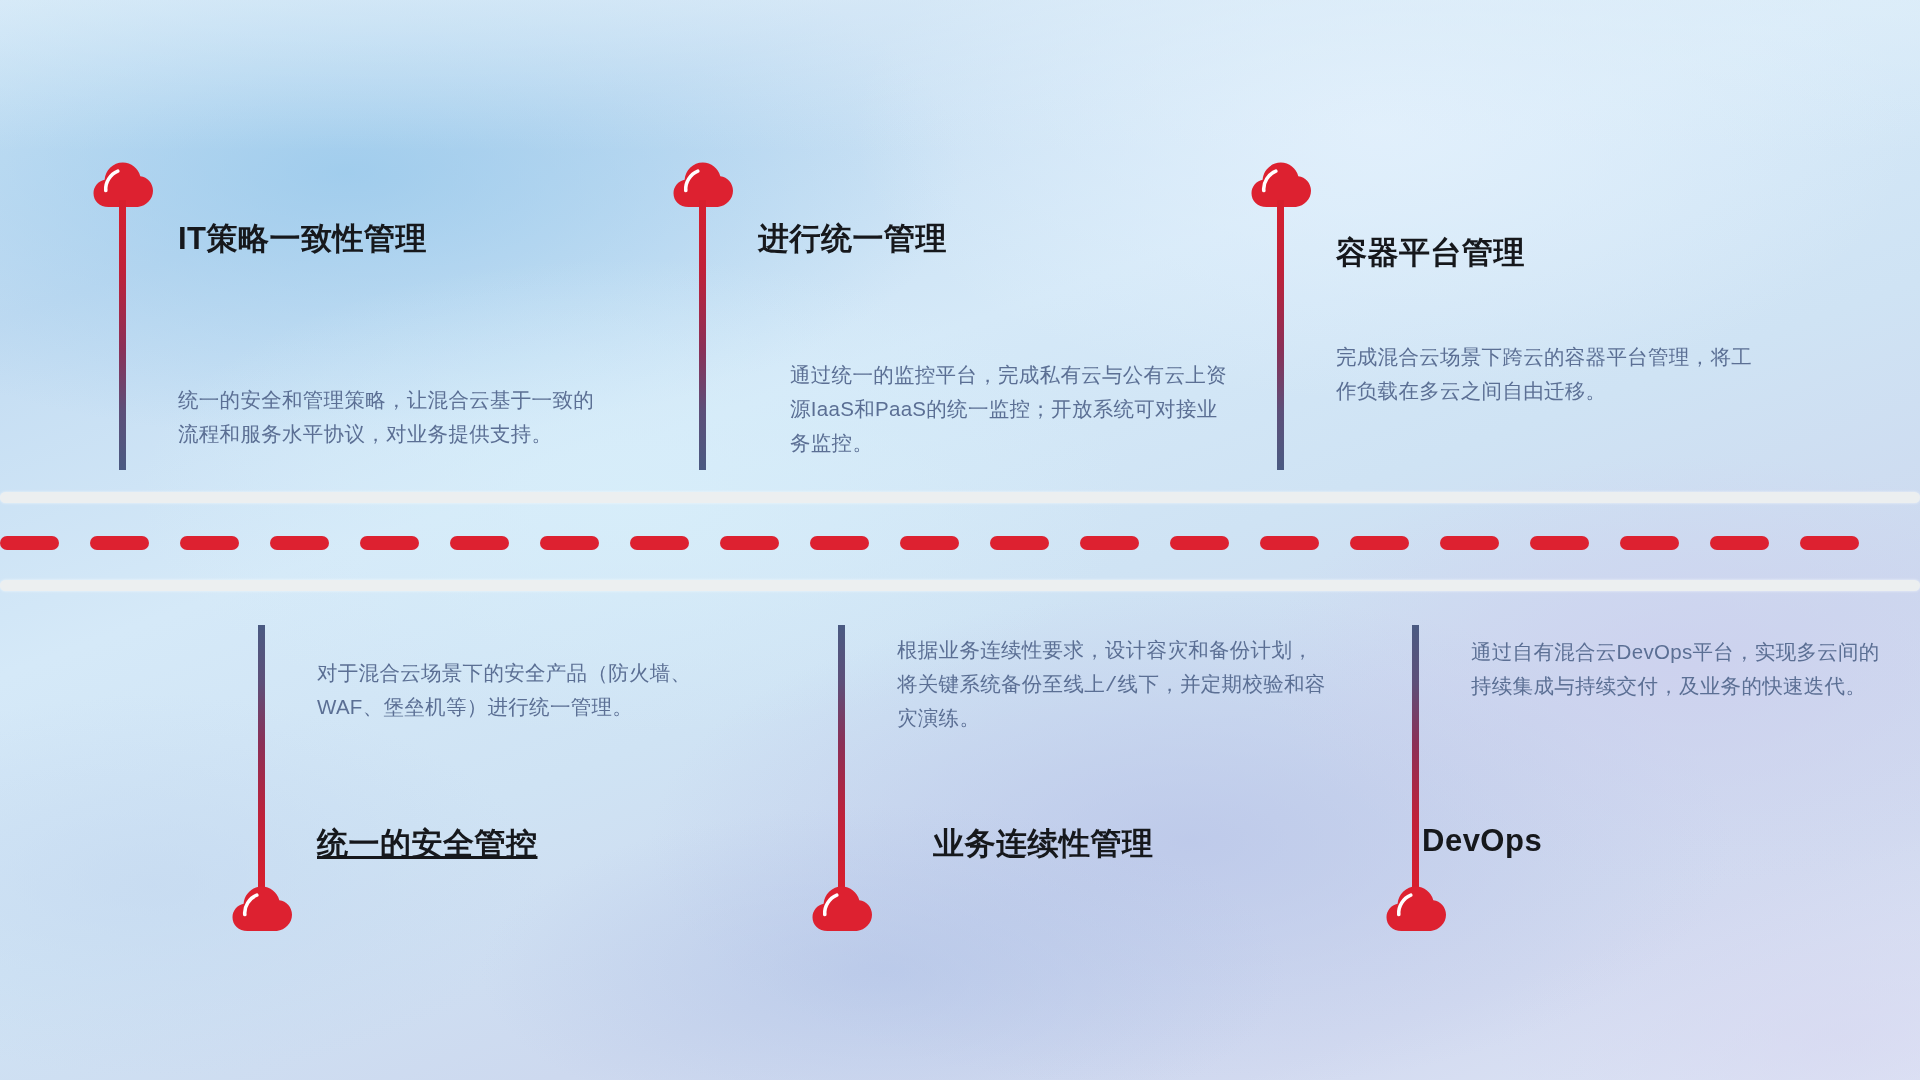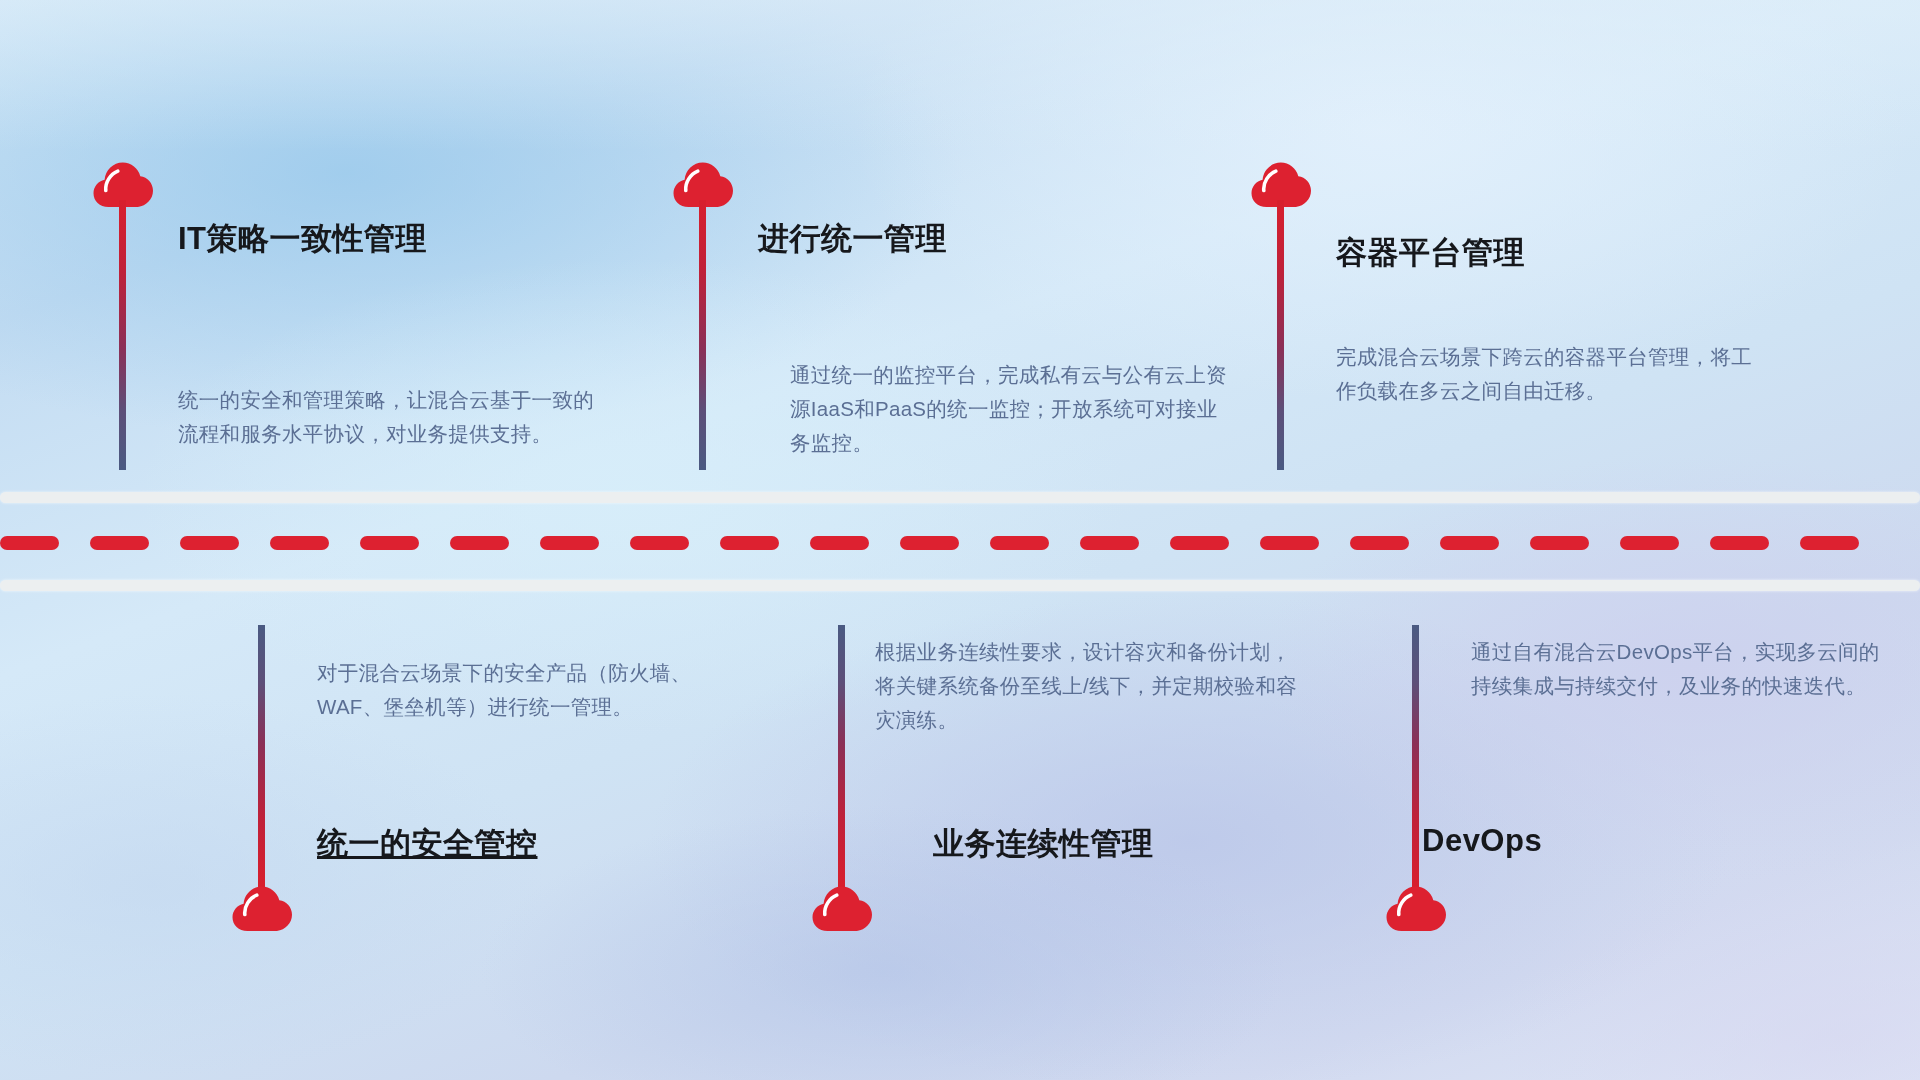--- a/index.html
+++ b/index.html
@@ -202,21 +202,21 @@
   </div>
 
   <div class="col">
     <div class="pin-line up" style="left:838px; top:625px; height:262px;"></div>
     <svg class="cloud-icon" style="left:811px; top:884px;" viewBox="0 0 62 48">
       <path d="M16.5 47 C7.6 47 1.5 41.0 1.5 33.2 C1.5 26.5 6.2 21.0 12.6 19.7
                C13.4 10.2 21.2 2.6 30.8 2.6 C39.2 2.6 46.3 8.4 48.3 16.3
                C55.5 17.2 61 23.3 61 30.7 C61 39.1 54.3 45.9 45.9 46.9 Z" fill="#dd2130"></path>
       <path d="M13.8 30.5 C13.0 22.3 18.4 14.2 25.8 11.2" stroke="#ffffff" stroke-width="3.6" stroke-linecap="round" fill="none"></path>
     </svg>
-    <div class="col-body" style="left:875px; top:635px; width:430px;">根据业务连续性要求，设计容灾和备份计划，将关键系统备份至线上/线下，并定期校验和容灾演练。</div>
+    <div class="col-body" style="left:897px; top:635px; width:430px;font-family:Liberation Mono, monospace;">根据业务连续性要求，设计容灾和备份计划，将关键系统备份至线上/线下，并定期校验和容灾演练。</div>
     <div class="col-title" style="left:897px; top:823px;margin-left:36px;">业务连续性管理</div>
   </div>
 
   <div class="col">
     <div class="pin-line up" style="left:1412px; top:625px; height:262px;"></div>
     <svg class="cloud-icon" style="left:1385px; top:884px;" viewBox="0 0 62 48">
       <path d="M16.5 47 C7.6 47 1.5 41.0 1.5 33.2 C1.5 26.5 6.2 21.0 12.6 19.7
                C13.4 10.2 21.2 2.6 30.8 2.6 C39.2 2.6 46.3 8.4 48.3 16.3
                C55.5 17.2 61 23.3 61 30.7 C61 39.1 54.3 45.9 45.9 46.9 Z" fill="#dd2130"></path>
       <path d="M13.8 30.5 C13.0 22.3 18.4 14.2 25.8 11.2" stroke="#ffffff" stroke-width="3.6" stroke-linecap="round" fill="none"></path>

